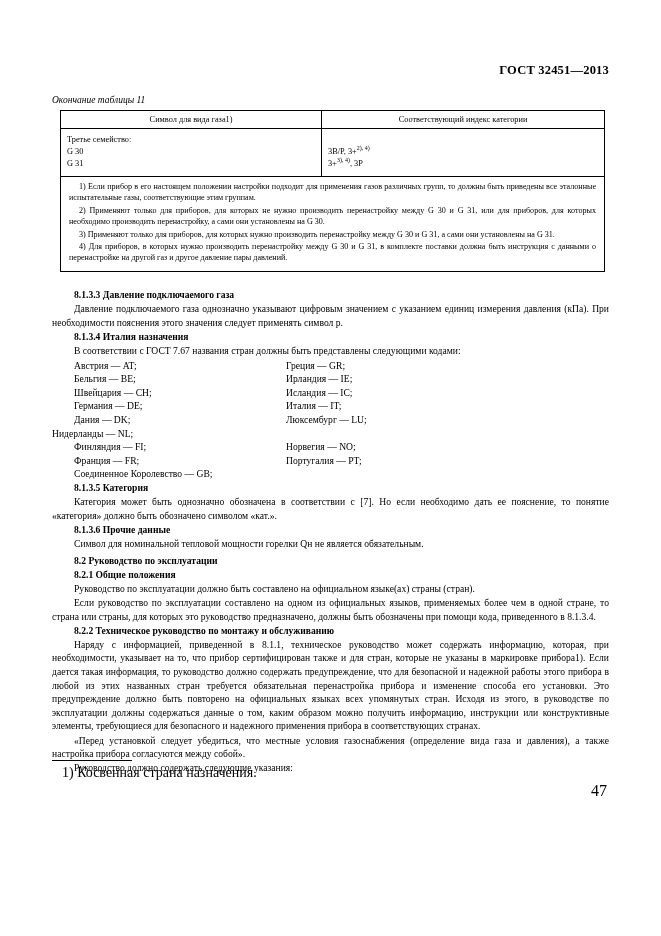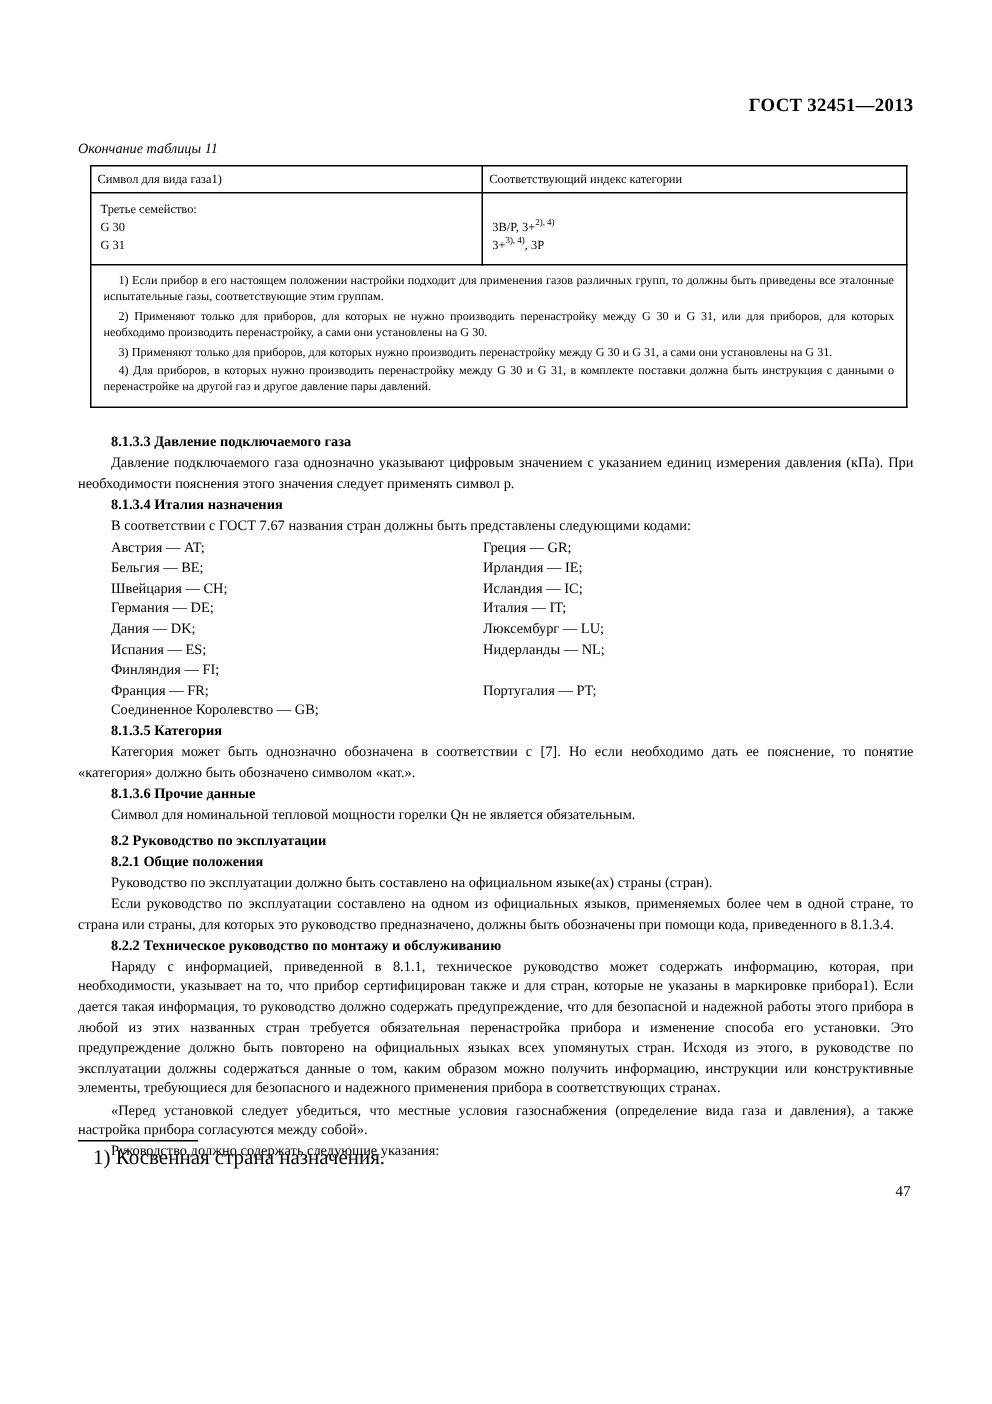--- a/index.html
+++ b/index.html
@@ -48,20 +48,21 @@
     font-size: 8.3px;
   }
   table.gost td, table.gost th {
     border: 0.8px solid #000;
     padding: 3px 6px;
     vertical-align: top;
     font-weight: normal;
     text-align: left;
   }
   table.gost th {
+    text-align: center;
     font-size: 8.3px;
     padding: 4px 4px;
   }
   .cell-fam {
     line-height: 1.45;
     padding-top: 5px !important;
     padding-bottom: 6px !important;
     width: 48%;
   }
   .cell-idx {
@@ -109,21 +110,20 @@
     text-indent: 22px;
   }
   .countries {
     position: relative;
     margin-top: 1px;
     width: 100%;
   }
   .countries .row {
     display: flex;
     line-height: 1.42;
-    gap: 36px;
   }
   .countries .c1 {
     width: 234px;
     padding-left: 22px;
     box-sizing: border-box;
   }
   .countries .c2 {
     flex: 1;
   }
   .footnote-area {
@@ -139,21 +139,21 @@
     border-top: 0.8px solid #000;
     margin-bottom: 4px;
   }
   .footnote-text {
     text-indent: 10px;
   }
   .page-num {
     position: absolute;
     right: 54px;
     bottom: 40px;
-    font-size: 10px;
+    font-size: 16px;
   }
 </style>
 </head>
 <body>
 
 <div class="page">
 
   <div class="std-header">ГОСТ 32451—2013</div>
 
   <div class="table-caption">Окончание таблицы 11</div>
@@ -214,25 +214,25 @@
       </div>
       <div class="row">
         <div class="c1">Германия — DE;</div>
         <div class="c2">Италия — IT;</div>
       </div>
       <div class="row">
         <div class="c1">Дания — DK;</div>
         <div class="c2">Люксембург — LU;</div>
       </div>
       <div class="row">
-        <div class="c1">Испания — ES;</div>
         <div class="c2">Нидерланды — NL;</div>
       </div>
       <div class="row">
         <div class="c1">Финляндия — FI;</div>
+        <div class="c2">Норвегия — NO;</div>
       </div>
       <div class="row">
         <div class="c1">Франция — FR;</div>
         <div class="c2">Португалия — PT;</div>
       </div>
       <div class="row">
         <div class="c1">Соединенное Королевство — GB;</div>
       </div>
     </div>
 

